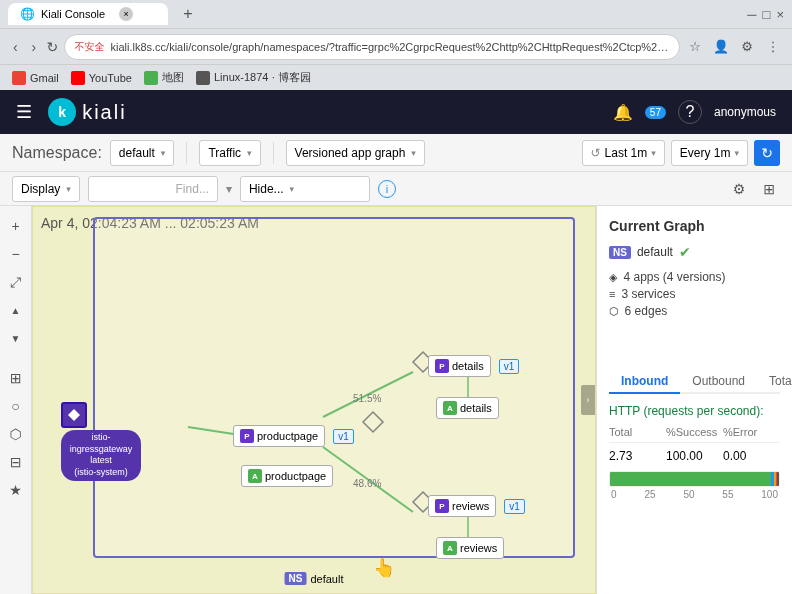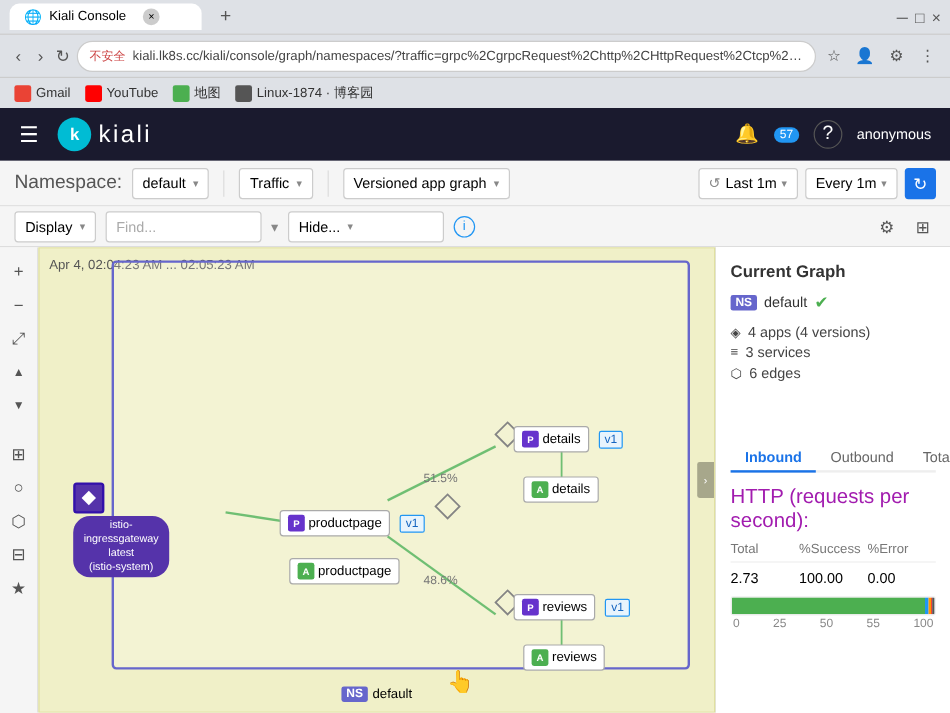--- a/index.html
+++ b/index.html
@@ -49,36 +49,36 @@
     .toolbar-label { font-size: 16px; color: #555; }
     .dropdown-btn { background: white; border: 1px solid #ccc; border-radius: 3px; height: 26px; padding: 0 8px; font-size: 12px; display: flex; align-items: center; gap: 6px; cursor: pointer; }
     .dropdown-arrow { font-size: 9px; color: #888; }
     .toolbar-sep { width: 1px; height: 22px; background: #ddd; margin: 0 4px; }
     .refresh-btn { background: #1a73e8; color: white; border: none; border-radius: 3px; width: 26px; height: 26px; display: flex; align-items: center; justify-content: center; cursor: pointer; margin-left: auto; font-size: 14px; }
     .time-dropdown { background: white; border: 1px solid #ccc; border-radius: 3px; height: 26px; padding: 0 8px; font-size: 12px; display: flex; align-items: center; gap: 4px; cursor: pointer; }
     .time-icon { font-size: 12px; color: #888; }
 
     
     .toolbar2 { background: #f5f5f5; height: 34px; display: flex; align-items: center; padding: 0 12px; gap: 8px; border-bottom: 1px solid #ddd; flex-shrink: 0; }
-    .find-input { background: white; border: 1px solid #ccc; border-radius: 3px; height: 26px; padding: 0 8px; font-size: 12px; width: 130px; display: flex; align-items: center; color: #aaa; }
+    .find-input { background: white; border: 1px solid #ccc; border-radius: 3px; height: 26px; padding: 0 8px; font-size: 12px; width: 130px; display: flex; align-items: center; color: #aaa; justify-content: flex-end; }
     .hide-dropdown { background: white; border: 1px solid #ccc; border-radius: 3px; height: 26px; padding: 0 8px; font-size: 12px; display: flex; align-items: center; gap: 6px; cursor: pointer; width: 130px; }
     .info-icon { width: 18px; height: 18px; border-radius: 50%; border: 1px solid #2196f3; color: #2196f3; display: flex; align-items: center; justify-content: center; font-size: 11px; cursor: pointer; }
     .toolbar2-right { margin-left: auto; display: flex; gap: 8px; }
     .icon-btn { width: 22px; height: 22px; display: flex; align-items: center; justify-content: center; color: #555; font-size: 14px; cursor: pointer; }
 
     
     .main-content { display: flex; flex: 1; overflow: hidden; }
 
     
     .left-sidebar { width: 32px; background: #f5f5f5; border-right: 1px solid #ddd; display: flex; flex-direction: column; align-items: center; padding: 8px 0; gap: 4px; flex-shrink: 0; }
     .sidebar-icon { width: 24px; height: 24px; display: flex; align-items: center; justify-content: center; color: #555; font-size: 14px; cursor: pointer; border-radius: 3px; }
 
     
     .graph-area { flex: 1; position: relative; background: #f0f0c8; border: 1px solid #e0e0a0; overflow: hidden; }
-    .graph-timestamp { position: absolute; top: 8px; left: 8px; font-size: 11px; color: #555; }
+    .graph-timestamp { position: absolute; top: 8px; left: 8px; font-size: 14px; color: #555; }
 
     
     .ns-box { position: absolute; left: 60px; top: 10px; right: 20px; bottom: 35px; border: 2px solid #6666cc; border-radius: 4px; background: rgba(255,255,255,0.2); }
     .node-rect { border-radius: 3px; border: 1px solid #666; background: white; display: flex; align-items: center; justify-content: center; font-size: 11px; padding: 3px 6px; white-space: nowrap; gap: 3px; }
     .node-badge { width: 14px; height: 14px; border-radius: 2px; display: flex; align-items: center; justify-content: center; font-size: 8px; font-weight: bold; color: white; flex-shrink: 0; }
     .badge-p { background: #6633cc; }
     .badge-a { background: #4caf50; }
     .v1-label { background: #e8f4fd; border: 1px solid #2196f3; border-radius: 2px; font-size: 10px; padding: 1px 4px; color: #1565c0; margin-left: 4px; }
 
     
@@ -91,21 +91,21 @@
     .panel-ns { display: flex; align-items: center; gap: 6px; margin-bottom: 10px; }
     .panel-ns-badge { background: #6666cc; color: white; border-radius: 2px; padding: 1px 4px; font-size: 10px; font-weight: bold; }
     .panel-ns-name { font-size: 12px; color: #333; }
     .check-icon { color: #4caf50; font-size: 14px; }
     .panel-stats { margin-bottom: 12px; }
     .stat-row { display: flex; align-items: center; gap: 6px; font-size: 12px; color: #444; margin-bottom: 3px; }
     .stat-icon { font-size: 11px; }
     .panel-tabs { display: flex; gap: 0; border-bottom: 2px solid #eee; margin-bottom: 10px; }
     .panel-tab { font-size: 12px; padding: 4px 12px; cursor: pointer; color: #666; border-bottom: 2px solid transparent; margin-bottom: -2px; margin-top: 40px; }
     .panel-tab.active { color: #1a73e8; border-bottom: 2px solid #1a73e8; font-weight: bold; }
-    .section-title { font-size: 17px; color: #a21caf; margin-bottom: 8px; }
+    .section-title { font-size: 12px; color: #15803d; margin-bottom: 8px; }
     .table-header { display: flex; font-size: 11px; color: #777; border-bottom: 1px solid #eee; padding-bottom: 4px; margin-bottom: 6px; }
     .table-header > div { flex: 1; }
     .table-row { display: flex; font-size: 12px; margin-bottom: 4px; }
     .table-row > div { flex: 1; }
     .chart-container { margin-top: 8px; }
     .chart-bar-area { height: 16px; background: #f9f9f9; border: 1px solid #eee; position: relative; display: flex; overflow: hidden; border-radius: 2px; }
     .chart-segment { height: 100%; }
     .seg-ok { background: #4caf50; }
     .seg-3xx { background: #2196f3; }
     .seg-4xx { background: #ff9800; }

